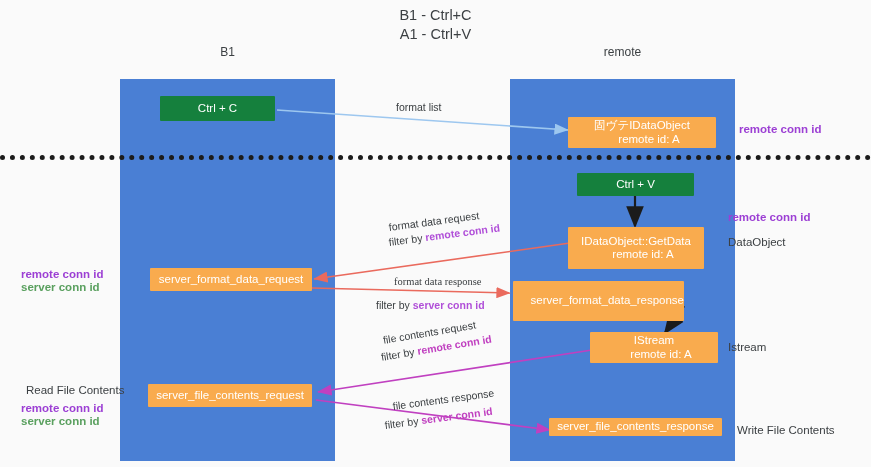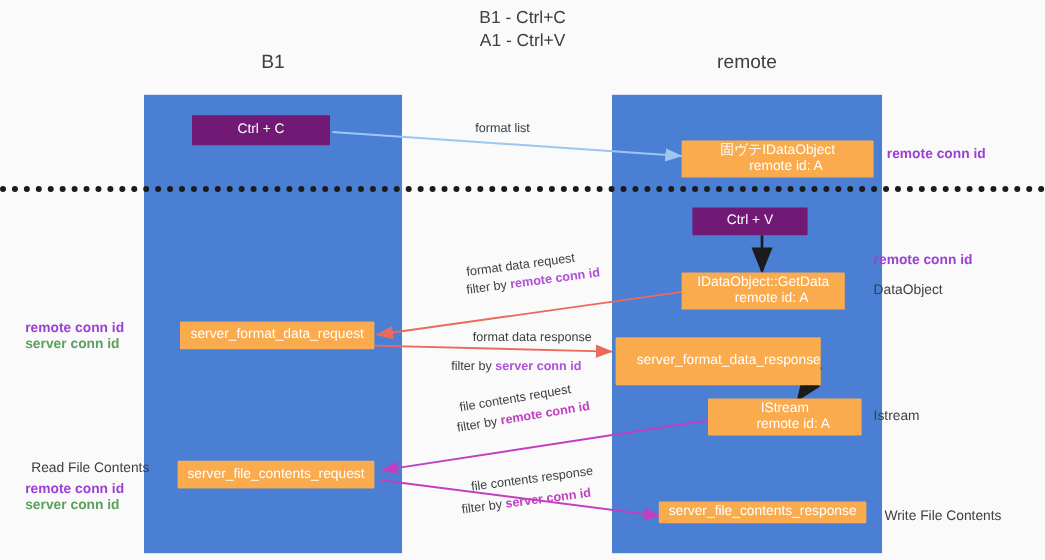--- a/index.html
+++ b/index.html
@@ -8,36 +8,36 @@
     background:#fafafa;
     font-family:"Liberation Sans", sans-serif;
     color:#3c4043;
     overflow:hidden;
     position:relative;
   }
   #stage{position:absolute;left:0;top:0;width:871px;height:467px;}
   svg#wires{position:absolute;left:0;top:0;width:871px;height:467px;pointer-events:none;}
 
   .lane{position:absolute;background:#4a7fd4;}
-  .lane-title{position:absolute;text-align:center;font-size:16px;line-height:13px;color:#3c4043;}
+  .lane-title{position:absolute;text-align:center;font-size:12px;line-height:13px;color:#3c4043;}
 
   .node{
     position:absolute;
     box-sizing:border-box;
     display:flex;flex-direction:column;
     align-items:center;justify-content:center;
     color:#ffffff;
     font-size:11.5px;
     line-height:13.5px;
     text-align:center;
     border-radius:1px;
     z-index:5;
   }
   .node.orange{background:#f9ab4e;}
-  .node.green{background:#701a75;}
+  .node.green{background:#15803d;}
   .node .l2{font-size:11.5px;margin-left:14px;}
 
   .sidelabel{position:absolute;font-size:11.5px;line-height:13px;}
   .sidelabel .purple{color:#9c3fd4;font-weight:bold;}
   .sidelabel .green{color:#5aa05f;font-weight:bold;}
   .sidelabel .plain{color:#3c4043;margin-top:47px;}
 
   .edgelabel{position:absolute;font-size:10.5px;line-height:13px;color:#3c4043;white-space:nowrap;}
   .edgelabel b{font-weight:bold;}
   .edgelabel .hl-purple{color:#b04fd8;}
@@ -108,30 +108,30 @@
   </div>
 
   <div class="node orange" style="left:150px;top:268px;width:162px;height:23px;">
     <span>server_format_data_request</span>
   </div>
 
   <div class="node orange" style="left:148px;top:384px;width:164px;height:23px;">
     <span>server_file_contents_request</span>
   </div>
 
-  <div class="node orange" style="left:568px;top:117px;width:160px;height:31px;">
+  <div class="node orange" style="left:568px;top:117px;width:148px;height:31px;">
     <span>固ヴテIDataObject</span>
     <span class="l2">remote id: A</span>
   </div>
 
-  <div class="node green" style="left:577px;top:173px;width:96px;height:23px;">
+  <div class="node green" style="left:577px;top:173px;width:117px;height:23px;">
     <span>Ctrl + V</span>
   </div>
 
-  <div class="node orange" style="left:568px;top:227px;width:136px;height:31px;">
+  <div class="node orange" style="left:568px;top:227px;width:136px;height:42px;">
     <span>IDataObject::GetData</span>
     <span class="l2">remote id: A</span>
   </div>
 
   <div class="node orange" style="left:513px;top:281px;width:171px;height:40px;align-items:flex-end;">
     <span>server_format_data_response</span>
   </div>
 
   <div class="node orange" style="left:590px;top:332px;width:128px;height:31px;">
     <span>IStream</span>
@@ -146,21 +146,21 @@
     <span>format list</span>
   </div>
 
   <div class="edgelabel rot-a" style="left:388px;top:221px;">
     <span>format data request</span>
   </div>
   <div class="edgelabel rot-a" style="left:388px;top:236px;">
     <span>filter by </span><b class="hl-purple">remote conn id</b>
   </div>
 
-  <div class="edgelabel" style="left:394px;top:275px;">
+  <div class="edgelabel" style="left:394px;top:275px;font-family:Liberation Serif, serif;">
     <span>format data response</span>
   </div>
   <div class="edgelabel" style="left:376px;top:299px;">
     <span>filter by </span><b class="hl-purple">server conn id</b>
   </div>
 
   <div class="edgelabel rot-b" style="left:382px;top:334px;">
     <span>file contents request</span>
   </div>
   <div class="edgelabel rot-b" style="left:380px;top:351px;">

